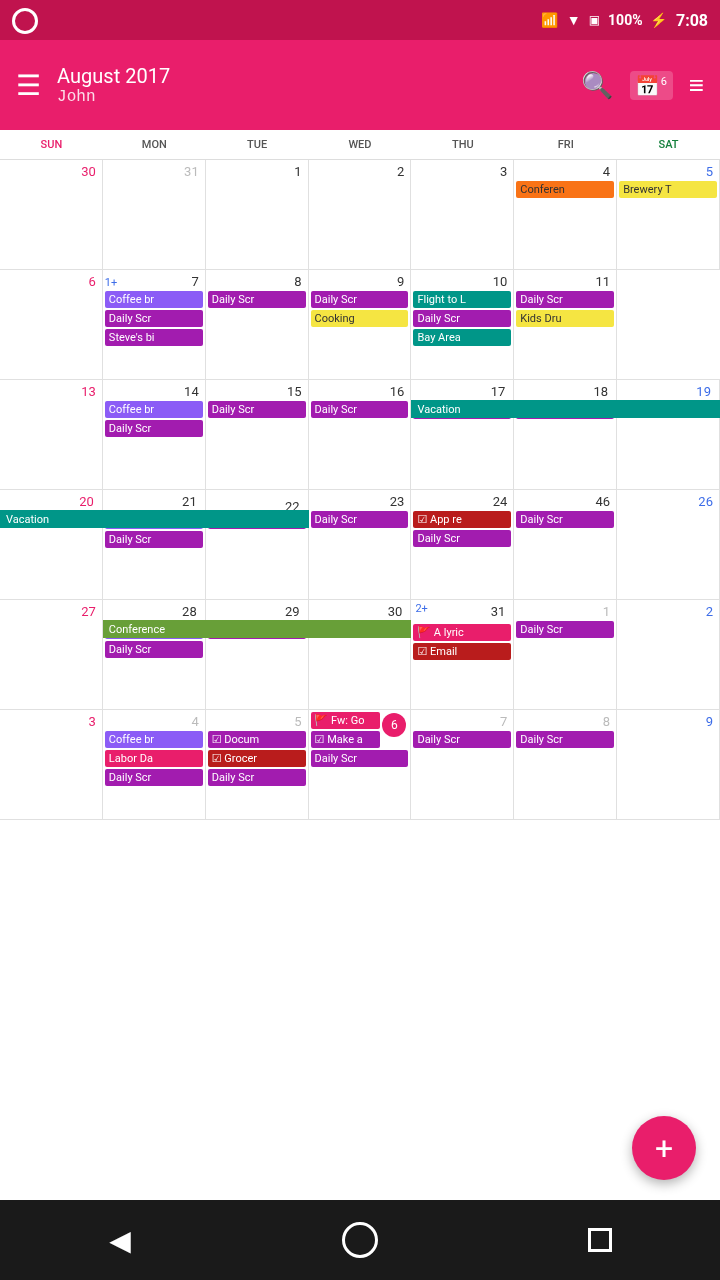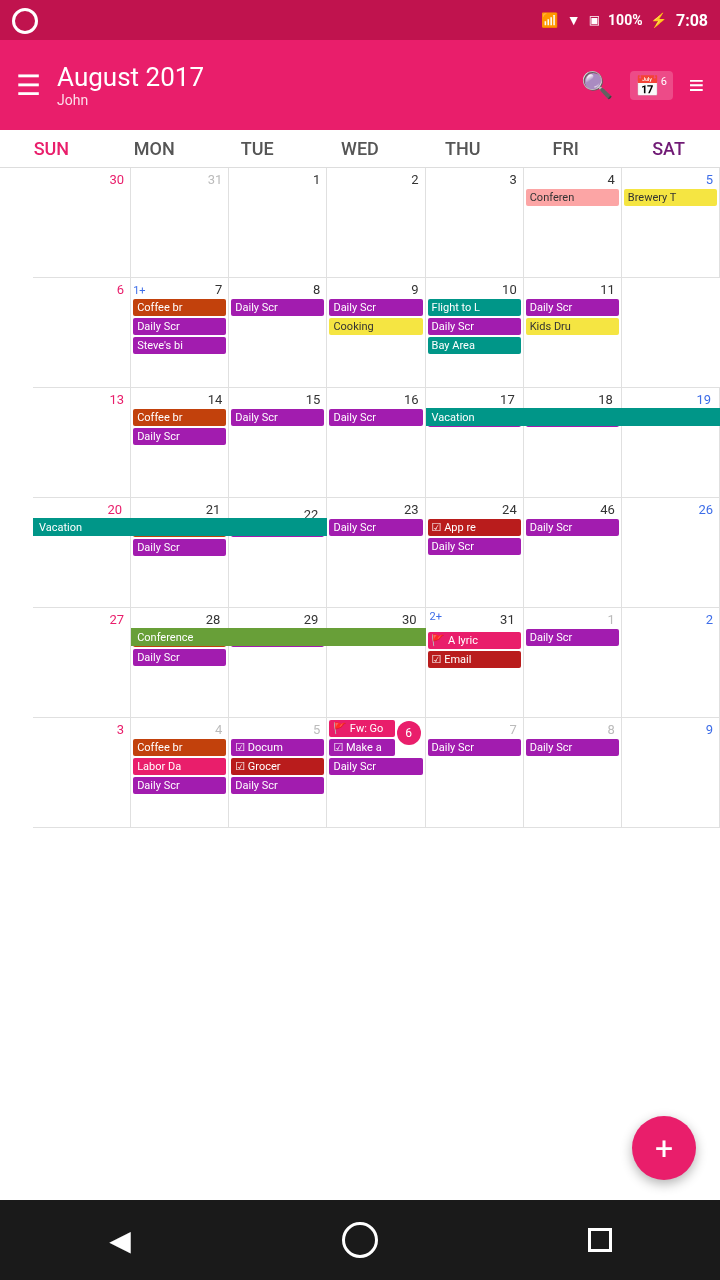--- a/index.html
+++ b/index.html
@@ -20,40 +20,40 @@
     
     .header {
       background: #e91e6b;
       height: 90px;
       display: flex;
       align-items: center;
       padding: 0 16px;
       gap: 16px;
     }
     .header-title { flex: 1; }
-    .header-title .month { color: white; font-size: 26px; font-weight: 400; }
-    .header-title .user { color: rgba(255,255,255,0.85); font-size: 14px; }
+    .header-title .month { color: white; font-size: 20px; font-weight: 400; }
+    .header-title .user { color: rgba(255,255,255,0.85); font-size: 16px; font-family: Liberation Mono, monospace; }
     .header-icon { color: white; font-size: 24px; cursor: pointer; }
 
     
     .day-headers {
       display: grid;
       grid-template-columns: repeat(7, 1fr);
       border-bottom: 1px solid #ddd;
       background: #fff;
     }
     .day-header {
       text-align: center;
       padding: 8px 0;
-      font-size: 18px;
+      font-size: 11px;
       font-weight: 500;
       color: #555;
     }
     .day-header.sunday { color: #e91e6b; }
-    .day-header.saturday { color: #701a75; }
+    .day-header.saturday { color: #15803d; }
     .week-row {
       display: grid;
       grid-template-columns: repeat(7, 1fr);
       border-bottom: 1px solid #e0e0e0;
       min-height: 110px;
     }
     .day-cell {
       border-right: 1px solid #e0e0e0;
       padding: 2px 2px 4px 2px;
       position: relative;
@@ -89,26 +89,26 @@
       display: block;
       font-size: 11px;
       padding: 2px 4px;
       margin-bottom: 2px;
       border-radius: 2px;
       white-space: nowrap;
       overflow: hidden;
       text-overflow: ellipsis;
       color: white;
     }
-    .event.brown { background: #c2410c; }
+    .event.brown { background: #8b5cf6; }
     .event.blue { background: #a21caf; }
     .event.teal { background: #009688; }
     .event.pink { background: #e91e6b; }
     .event.yellow { background: #f5e542; color: #333; }
-    .event.light-blue { background: #fca5a5; color: #333; }
+    .event.light-blue { background: #f97316; color: #333; }
     .event.orange { background: #b91c1c; }
 
     
     .fab {
       position: absolute;
       bottom: 100px;
       right: 24px;
       width: 64px;
       height: 64px;
       background: #e91e6b;
@@ -142,21 +142,20 @@
       display: flex;
       align-items: center;
       justify-content: center;
       width: 60px;
       height: 60px;
     }
 
     .calendar-container {
       position: relative;
       height: 1100px;
-      margin-left: 33px;
     }
   </style>
 </head>
 <body>
 
 <div class="status-bar">
   <div style="position:absolute;left:12px;top:8px;width:26px;height:26px;border:3px solid white;border-radius:50%;"></div>
   <span style="display:flex;align-items:center;gap:8px;color:white;font-size:14px;">
     <span>📶</span>
     <span>▼</span>

